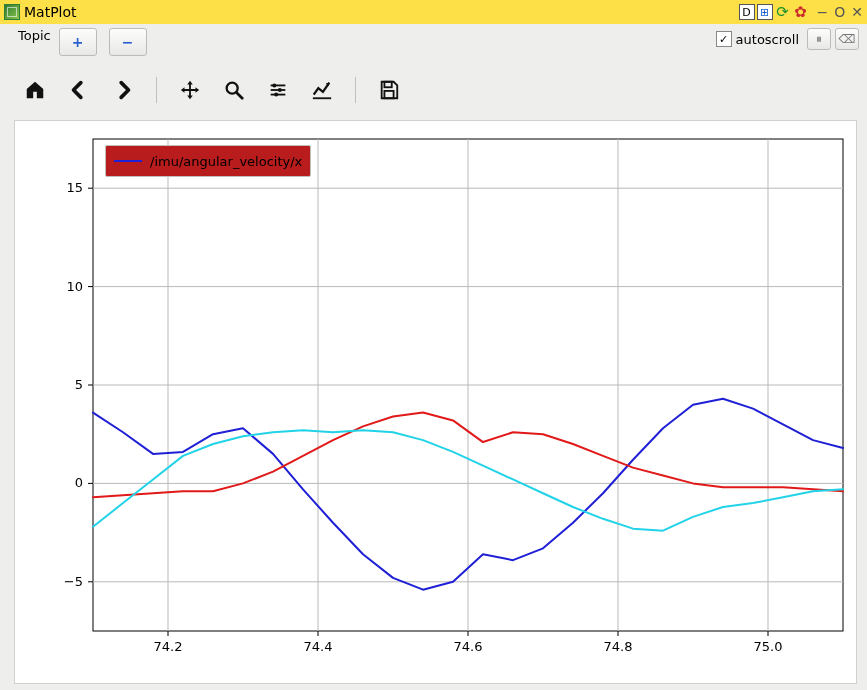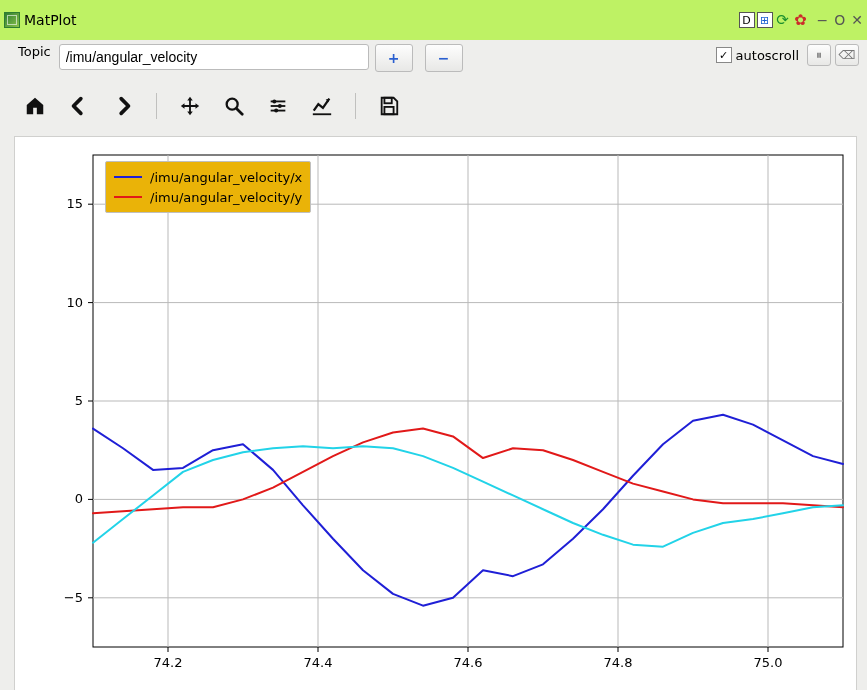--- a/index.html
+++ b/index.html
@@ -10,22 +10,22 @@
     font-family: "DejaVu Sans", "Liberation Sans", Arial, sans-serif;
     font-size: 13px;
     background: #eeeeec;
     color: #000;
     overflow: hidden;
   }
   .titlebar {
     height: 24px;
     display: flex;
     align-items: center;
-    padding: 8px 4px;
-    background: #bef264;
+    padding: 0 4px;
+    background: #fde047;
     font-size: 14px;
   }
   .titlebar .app-icon {
     width: 16px; height: 16px;
     background: linear-gradient(135deg,#2e7d32,#8bc34a);
     border: 1px solid #2e7d32;
     margin-right: 4px;
     box-sizing: border-box;
     position: relative;
   }
@@ -113,21 +113,21 @@
     height: 564px;
     position: relative;
     box-sizing: border-box;
   }
   #plot-svg { display:block; }
 
   .legend-box {
     position:absolute;
     left: 90px;
     top: 24px;
-    background:#eab308;
+    background:#b91c1c;
     border:1px solid #bfbfbf;
     border-radius:2px;
     padding:5px 8px;
     font-size:13px;
   }
   .legend-row { display:flex;align-items:center;gap:8px;height:20px;}
   .legend-line { width:28px;height:0;border-top:2px solid;}
   .tick-label { font-size:13px; fill:#000; }
   .axis-line { stroke:#000; stroke-width:1; }
   .grid-line { stroke:#b9b9b9; stroke-width:1; }
@@ -147,21 +147,20 @@
   </div>
   <div class="win-controls">
     <span>−</span>
     <span>O</span>
     <span>✕</span>
   </div>
 </div>
 
 <div class="toolbar-row">
   <span class="label">Topic</span>
-  <input type="text" value="/imu/angular_velocity" style="">
   <span class="btn" style="color:#2a5fd0;font-weight:bold">+</span>
   <span class="btn" style="color:#2a5fd0;font-weight:bold;margin-left:6px">−</span>
   <div class="right-group">
     <span class="checkbox">✓</span>
     <span>autoscroll</span>
     <span class="small-btn" style="margin-left:4px">⏸</span>
     <span class="small-btn">⌫</span>
   </div>
 </div>
 
@@ -256,18 +255,14 @@
       <polyline points="78,291.552 108.00000000000469,311.232 138.00000000000938,332.88 168.0000000000034,330.91200000000003 198.0000000000081,313.2 228.00000000000213,307.296 258.0000000000068,332.88 288.00000000000085,368.304 318.00000000000557,401.76 347.99999999999955,433.248 378.00000000000426,456.864 408.000000000009,468.672 438.00000000000296,460.8 468.0000000000077,433.248 498.0000000000017,439.152 528.0000000000064,427.344 558.0000000000005,401.76 588.0000000000051,372.24 617.9999999999991,338.784 648.0000000000039,307.296 678.0000000000085,283.67999999999995 708.0000000000025,277.77599999999995 738.0000000000073,287.616 768.0000000000013,303.36 798.0000000000059,319.10400000000004 828,326.976" fill="none" stroke="#1f1fd6" stroke-width="2" stroke-linejoin="round" stroke-linecap="round"></polyline>
       <polyline points="78,376.176 108.00000000000469,374.20799999999997 138.00000000000938,372.24 168.0000000000034,370.27200000000005 198.0000000000081,370.27200000000005 228.00000000000213,362.4 258.0000000000068,350.592 288.00000000000085,334.84799999999996 318.00000000000557,319.10400000000004 347.99999999999955,305.328 378.00000000000426,295.488 408.000000000009,291.552 438.00000000000296,299.424 468.0000000000077,321.072 498.0000000000017,311.232 528.0000000000064,313.2 558.0000000000005,323.03999999999996 588.0000000000051,334.84799999999996 617.9999999999991,346.65599999999995 648.0000000000039,354.528 678.0000000000085,362.4 708.0000000000025,366.336 738.0000000000073,366.336 768.0000000000013,366.336 798.0000000000059,368.304 828,370.27200000000005" fill="none" stroke="#e11919" stroke-width="2" stroke-linejoin="round" stroke-linecap="round"></polyline>
       <polyline points="78,405.696 108.00000000000469,382.08 138.00000000000938,358.464 168.0000000000034,334.84799999999996 198.0000000000081,323.03999999999996 228.00000000000213,315.168 258.0000000000068,311.232 288.00000000000085,309.264 318.00000000000557,311.232 347.99999999999955,309.264 378.00000000000426,311.232 408.000000000009,319.10400000000004 438.00000000000296,330.91200000000003 468.0000000000077,344.688 498.0000000000017,358.464 528.0000000000064,372.24 558.0000000000005,386.016 588.0000000000051,397.824 617.9999999999991,407.664 648.0000000000039,409.632 678.0000000000085,395.856 708.0000000000025,386.016 738.0000000000073,382.08 768.0000000000013,376.176 798.0000000000059,370.27200000000005 828,368.304" fill="none" stroke="#22d3e8" stroke-width="2" stroke-linejoin="round" stroke-linecap="round"></polyline>
     </svg>
   <div class="legend-box">
 
   <div class="legend-row">
         <div class="legend-line" style="border-color: rgb(31, 31, 214);"></div>
         <span>/imu/angular_velocity/x</span>
       </div>
-      <div class="legend-row">
-        <div class="legend-line" style="border-color: rgb(225, 25, 25);"></div>
-        <span>/imu/angular_velocity/y</span>
-      </div>
     </div>
 </div>
 
 </body></html>

